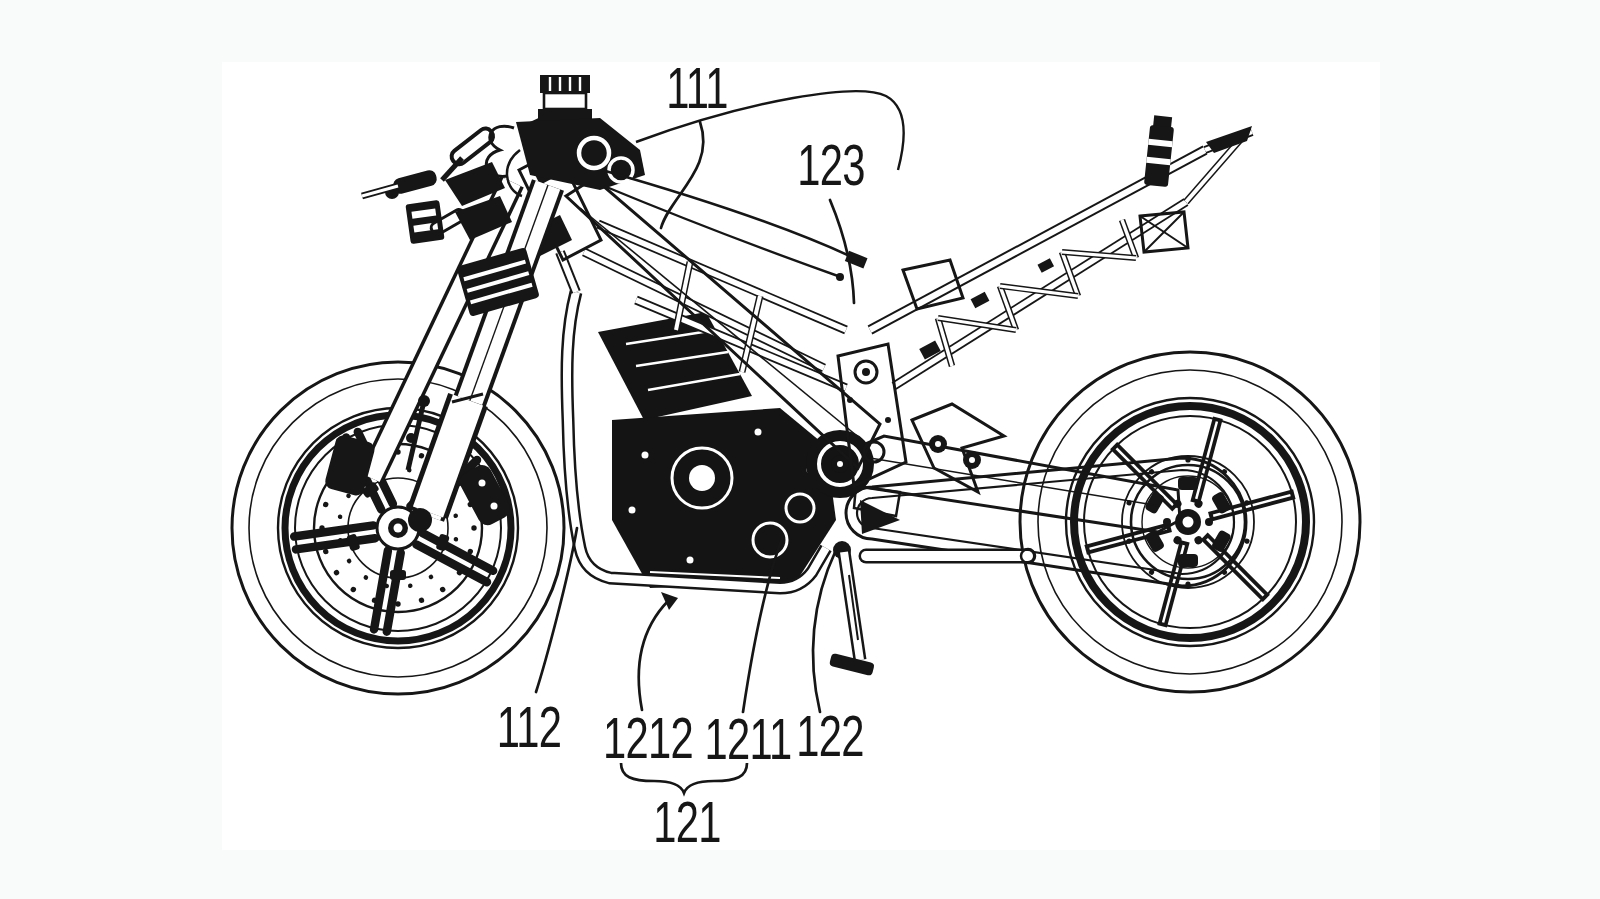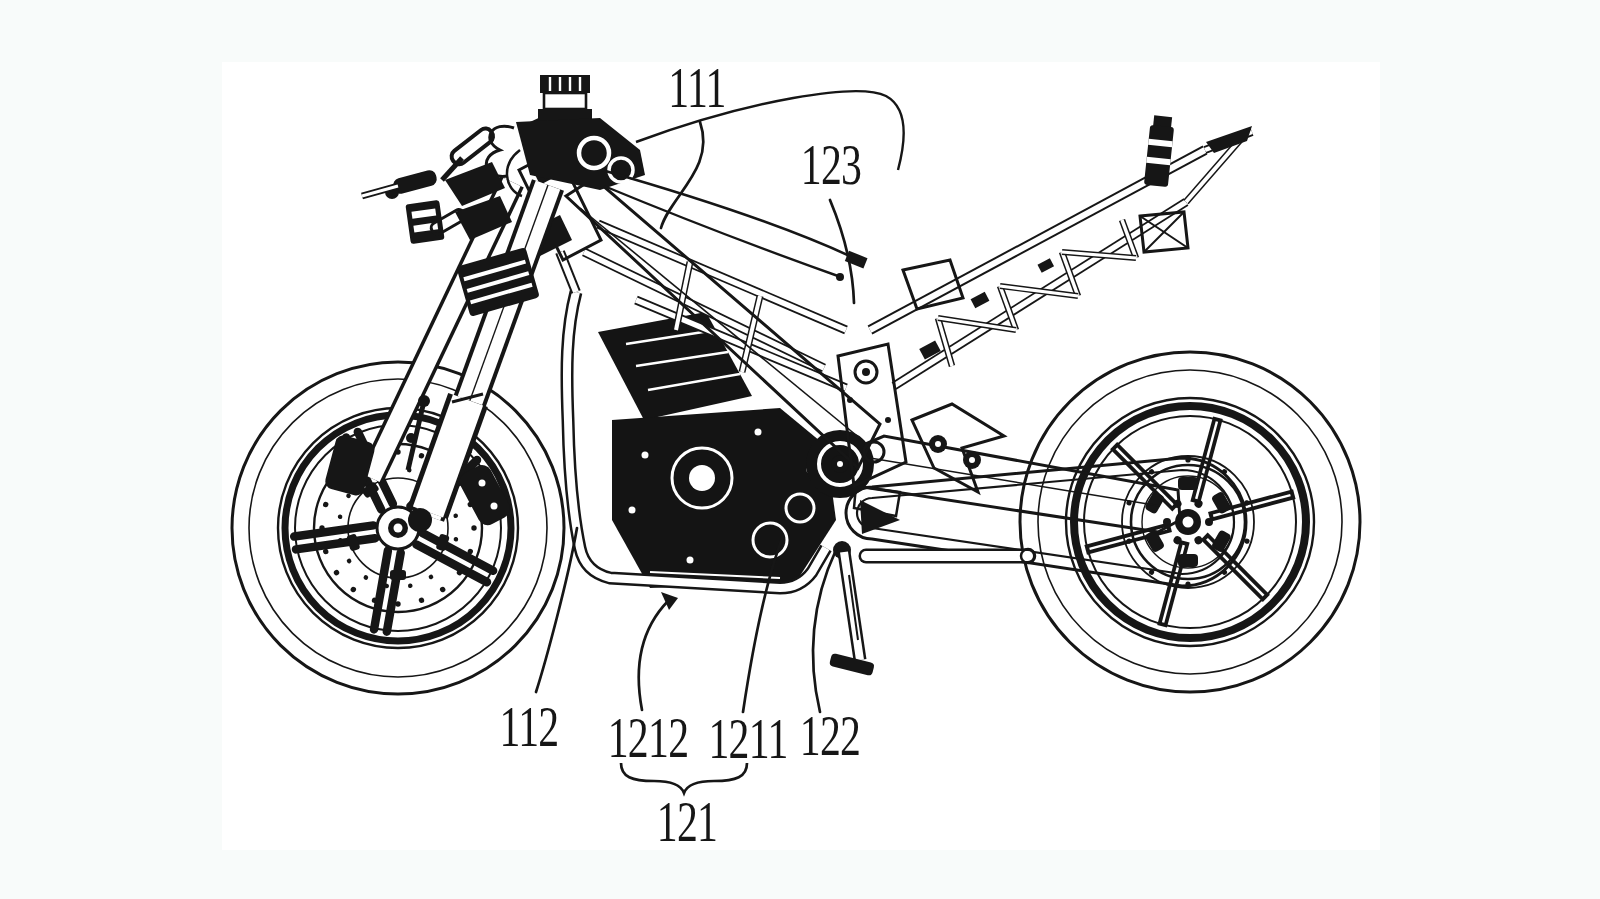--- a/index.html
+++ b/index.html
@@ -1,21 +1,21 @@
 <!DOCTYPE html>
 <html><head>
 <meta charset="utf-8">
 <style>
   html,body{margin:0;padding:0;}
   .page{
     position:relative;
     width:1600px;height:899px;
     background:#f8fbfa;
     overflow:hidden;
-    font-family:Liberation Serif, serif;
+    font-family:Liberation Sans, sans-serif;
   }
   .canvas-sheet{
     position:absolute;left:222px;top:62px;width:1158px;height:788px;
     background:#ffffff;
   }
   svg.draw{position:absolute;left:0;top:0;width:1600px;height:899px;}
   .ref-label{
     position:absolute;
     transform:translate(-50%,-50%) scaleX(0.72);
     font-size:58px;

